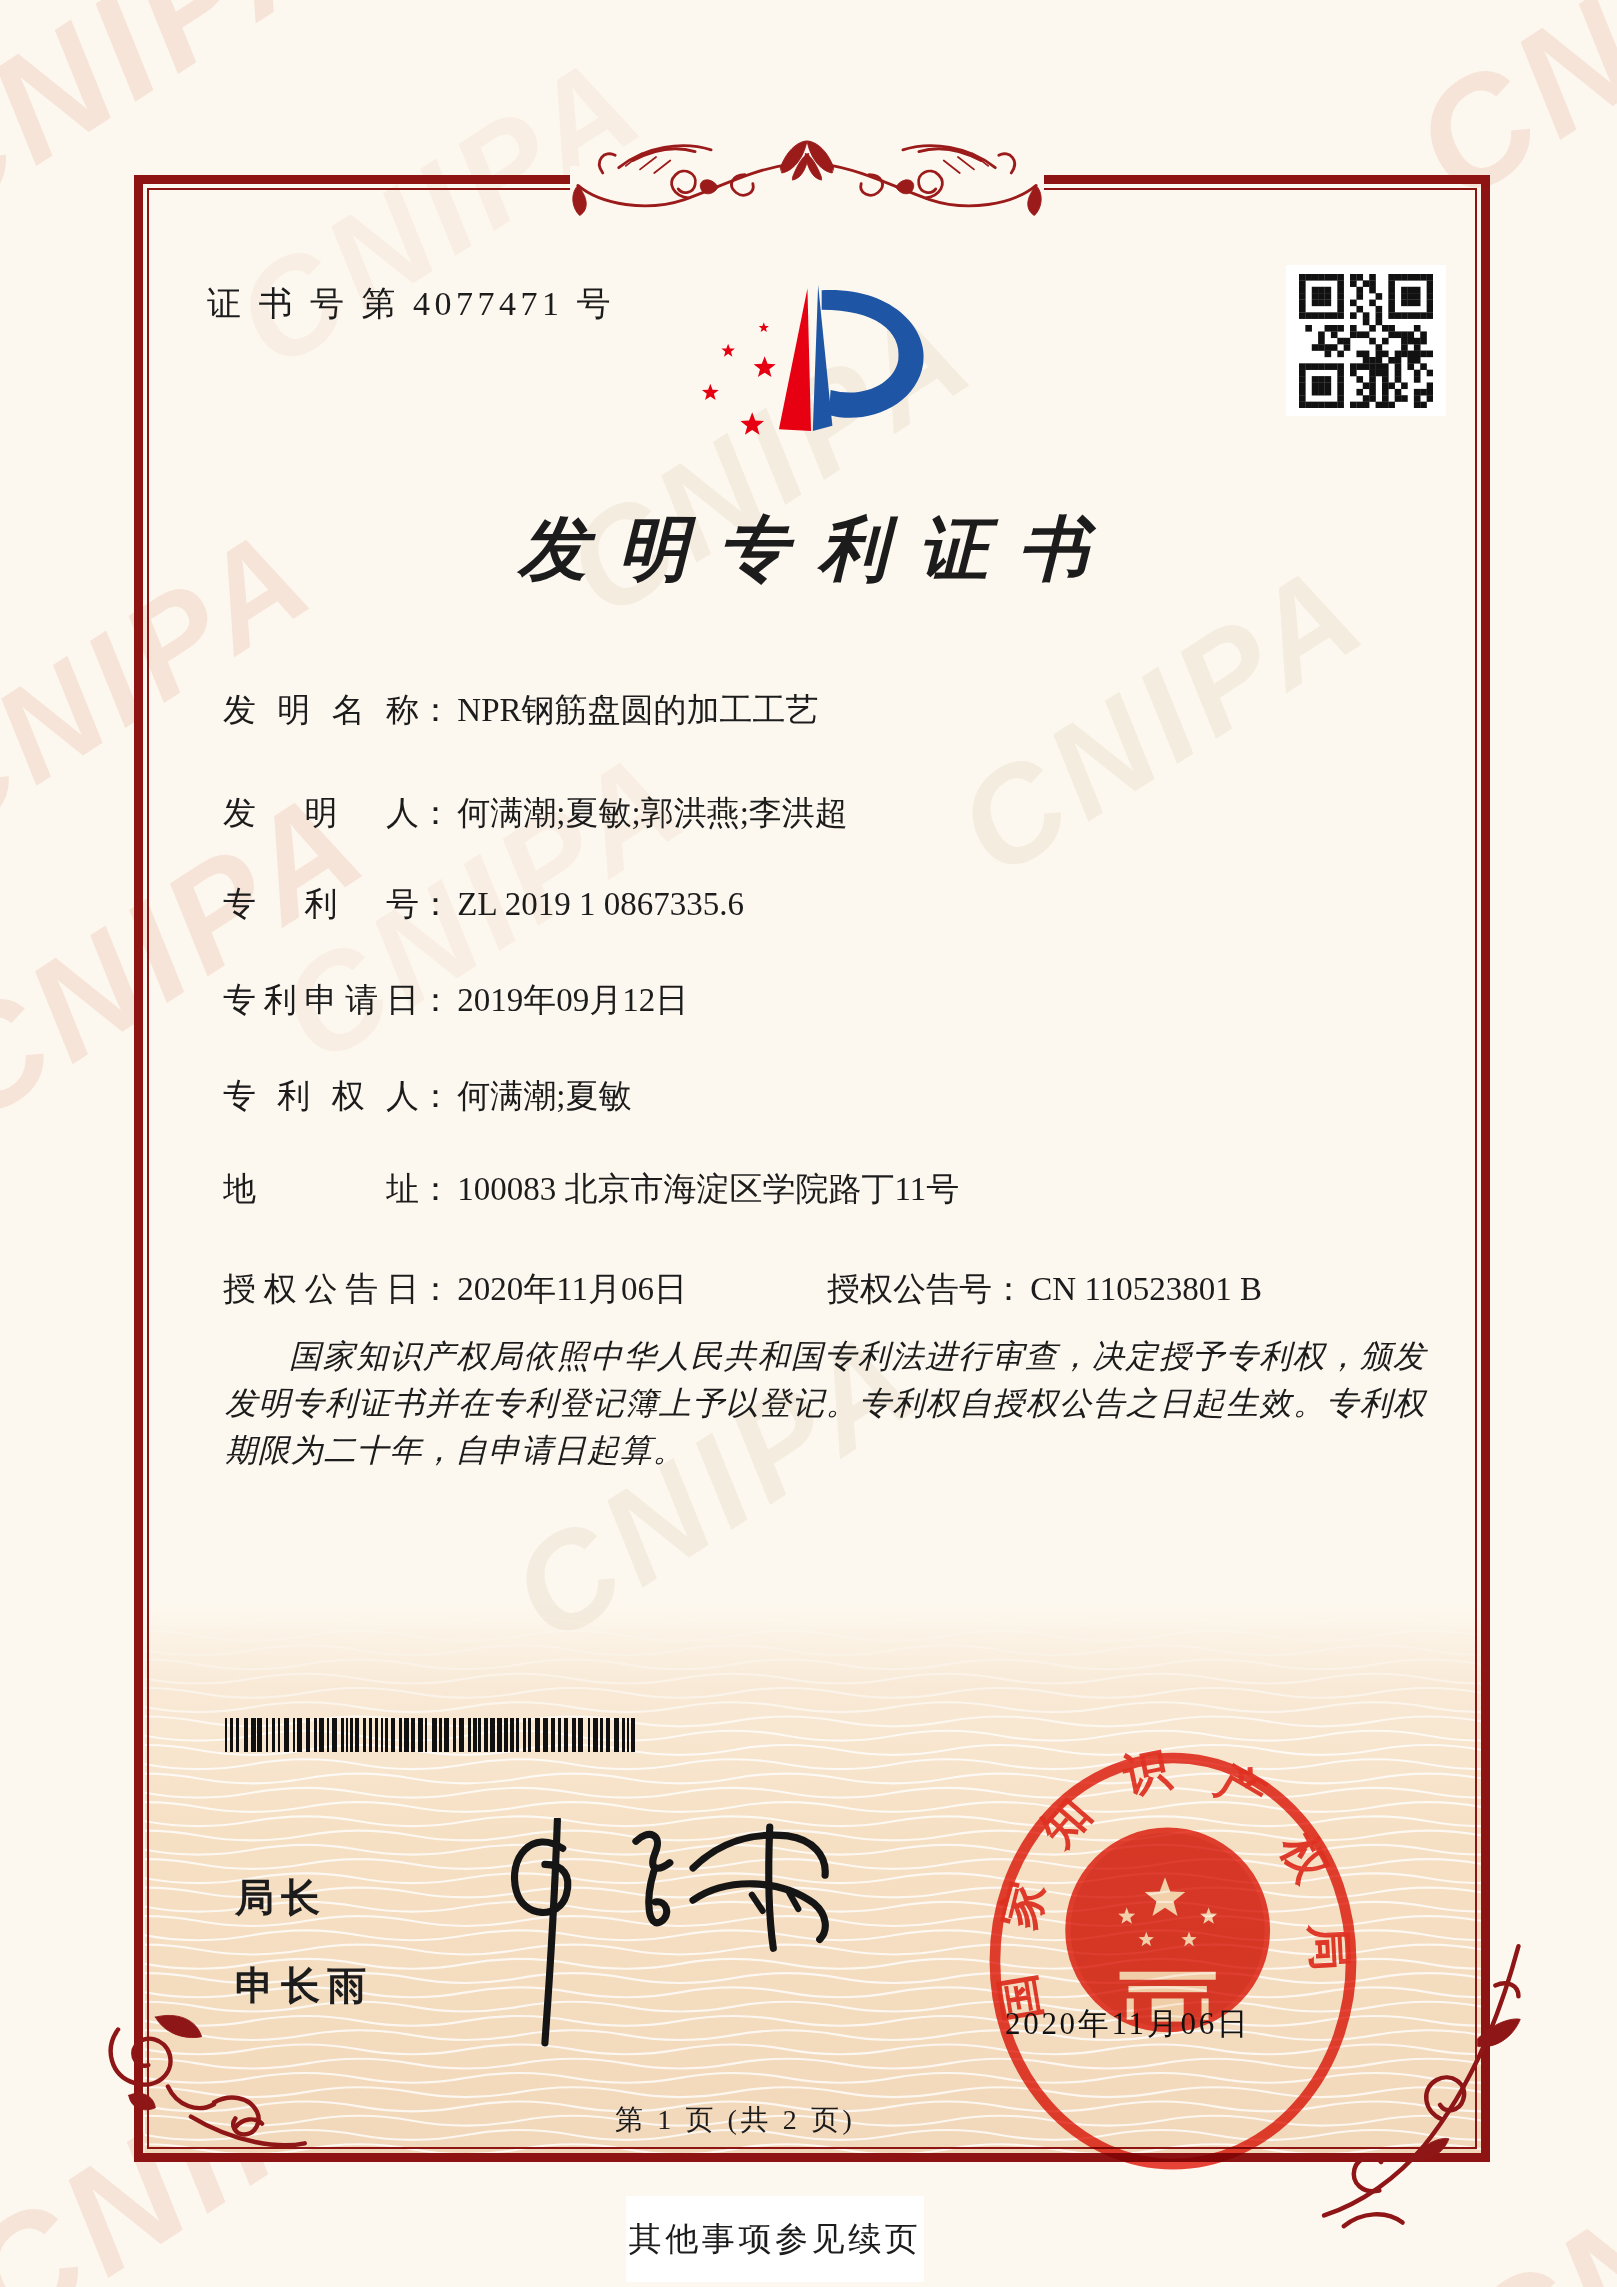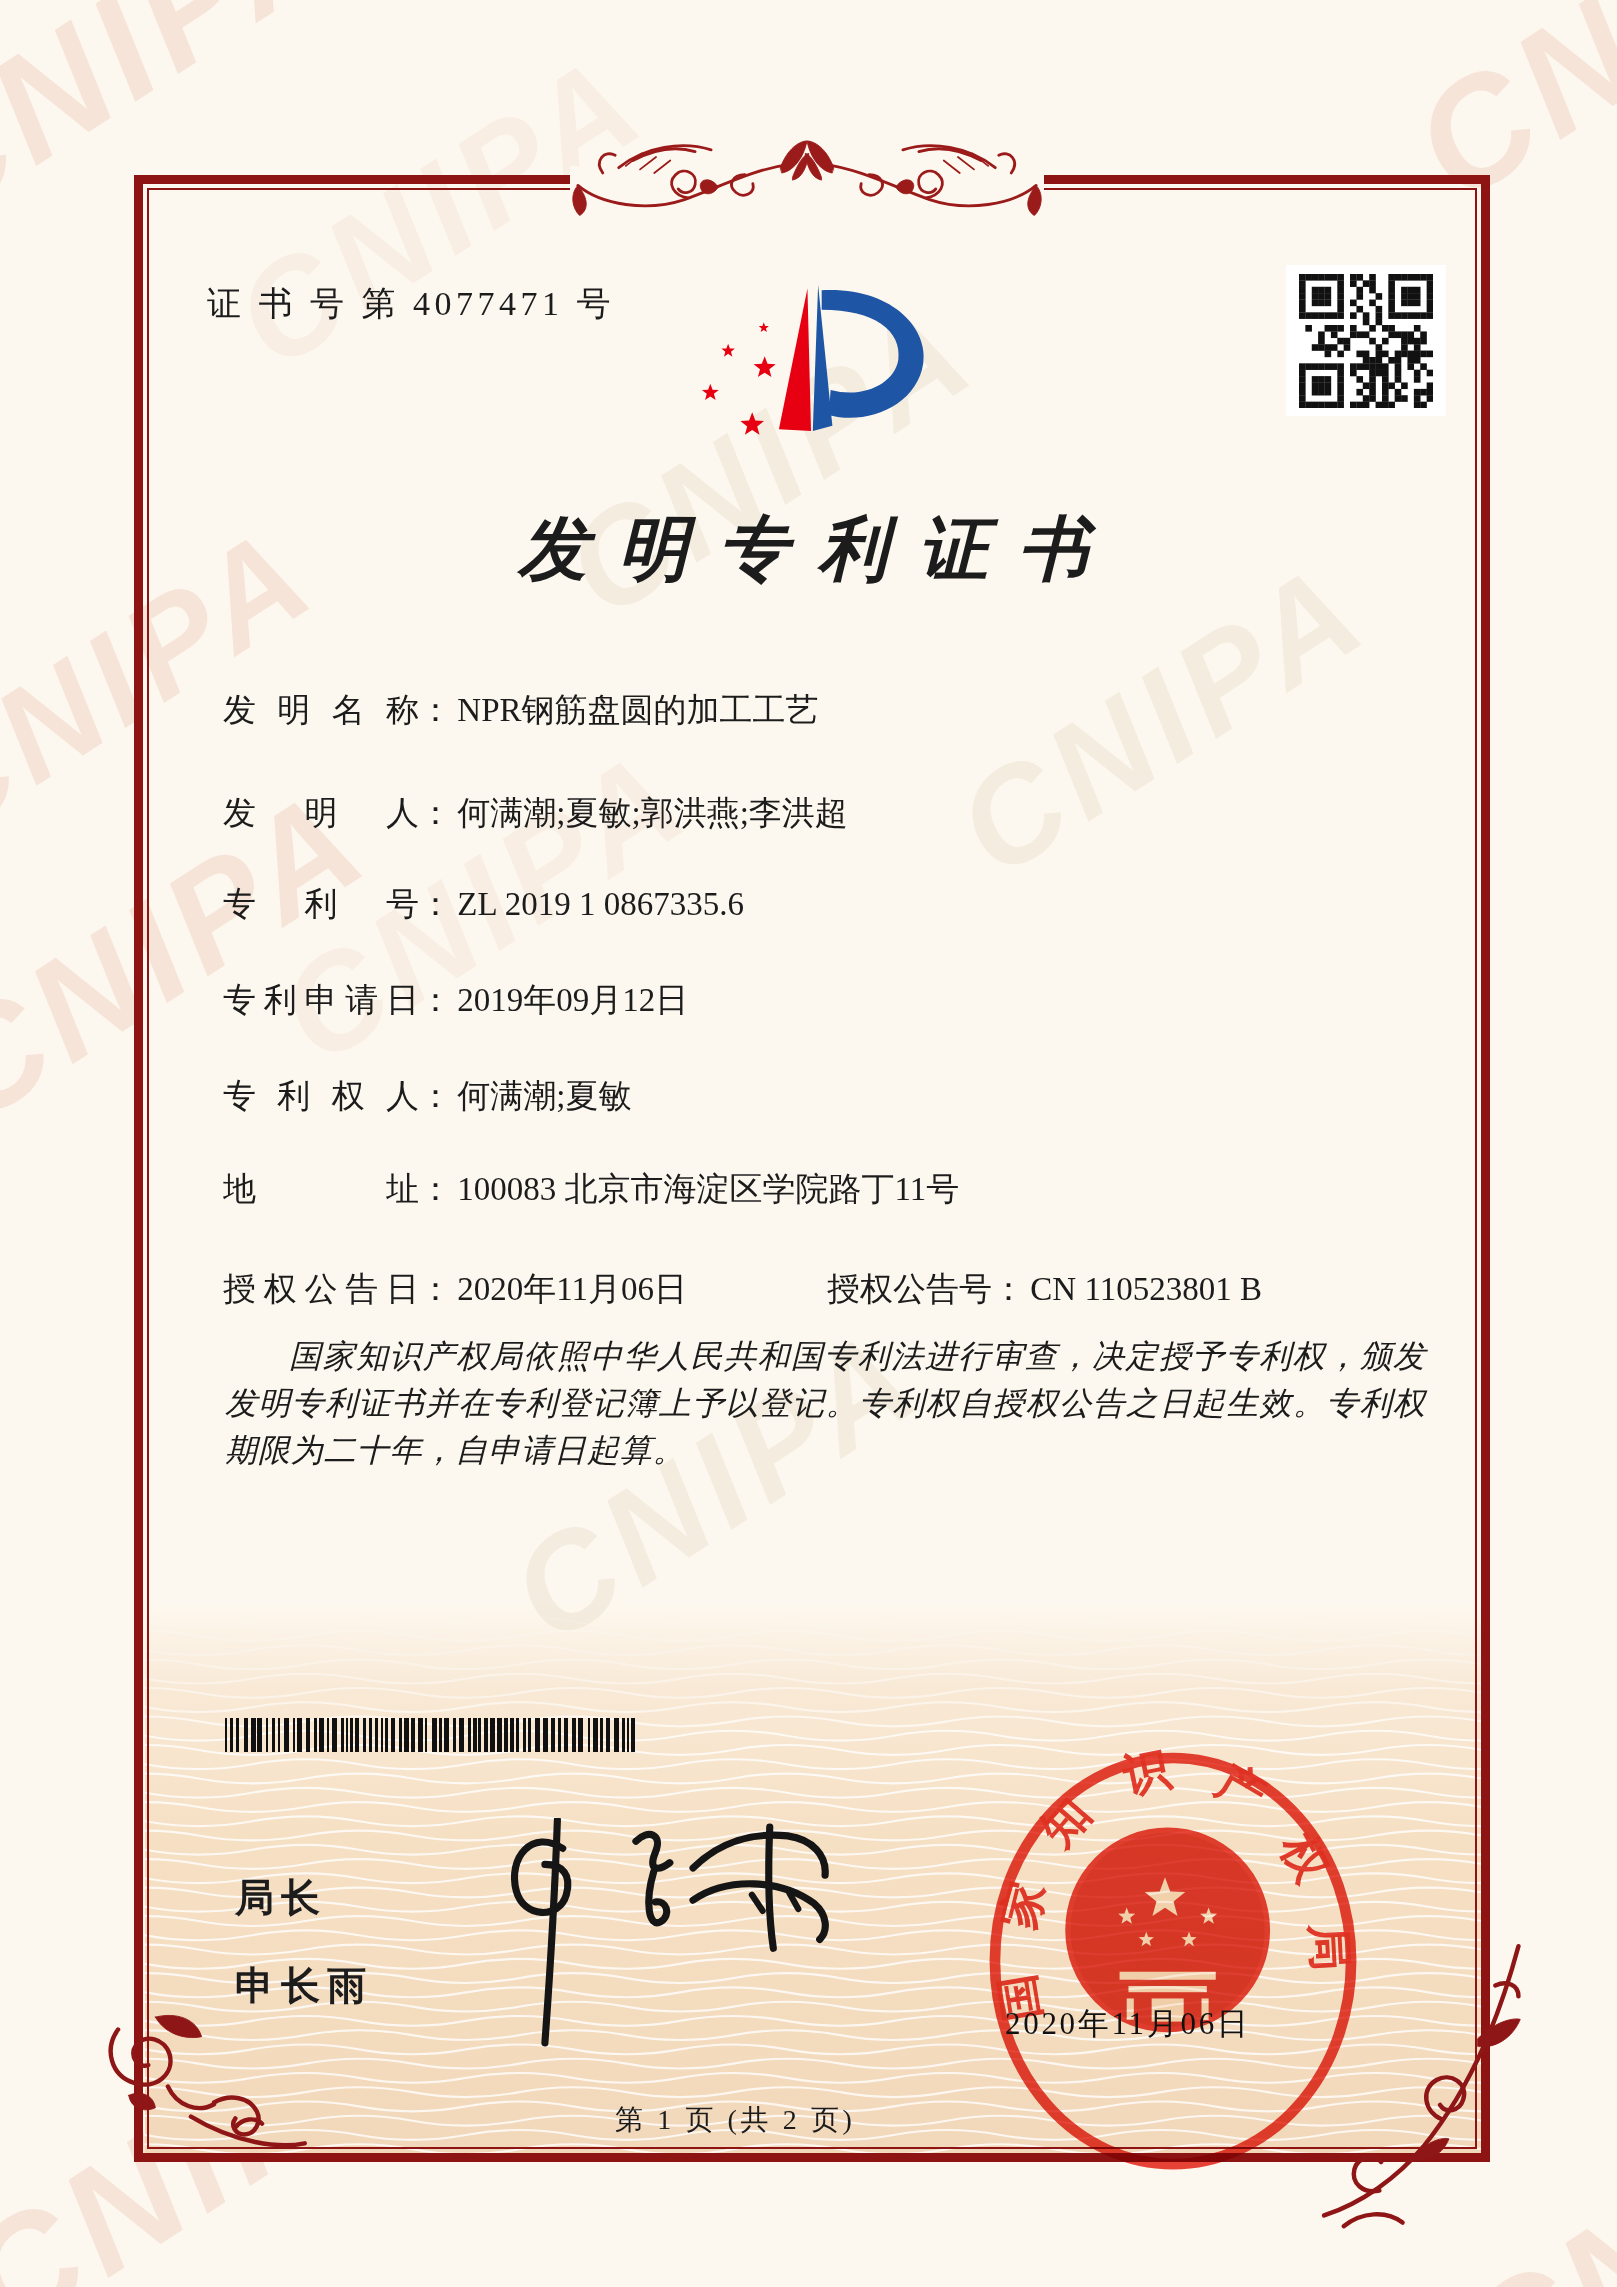--- a/index.html
+++ b/index.html
@@ -527,15 +527,16 @@
         <rect x="160" y="268" width="88" height="7"></rect>
         <rect x="186" y="282" width="36" height="26"></rect>
         <rect x="158" y="282" width="8" height="24"></rect>
         <rect x="242" y="282" width="8" height="24"></rect>
       </g>
     </g>
   </svg>
   <div class="seal-date">2020年11月06日</div>
 
   <div class="page-info">第 1 页 (共 2 页)</div>
+  <div class="footer-note">其他事项参见续页</div>
 
 </div>
 
 
 </body></html>

